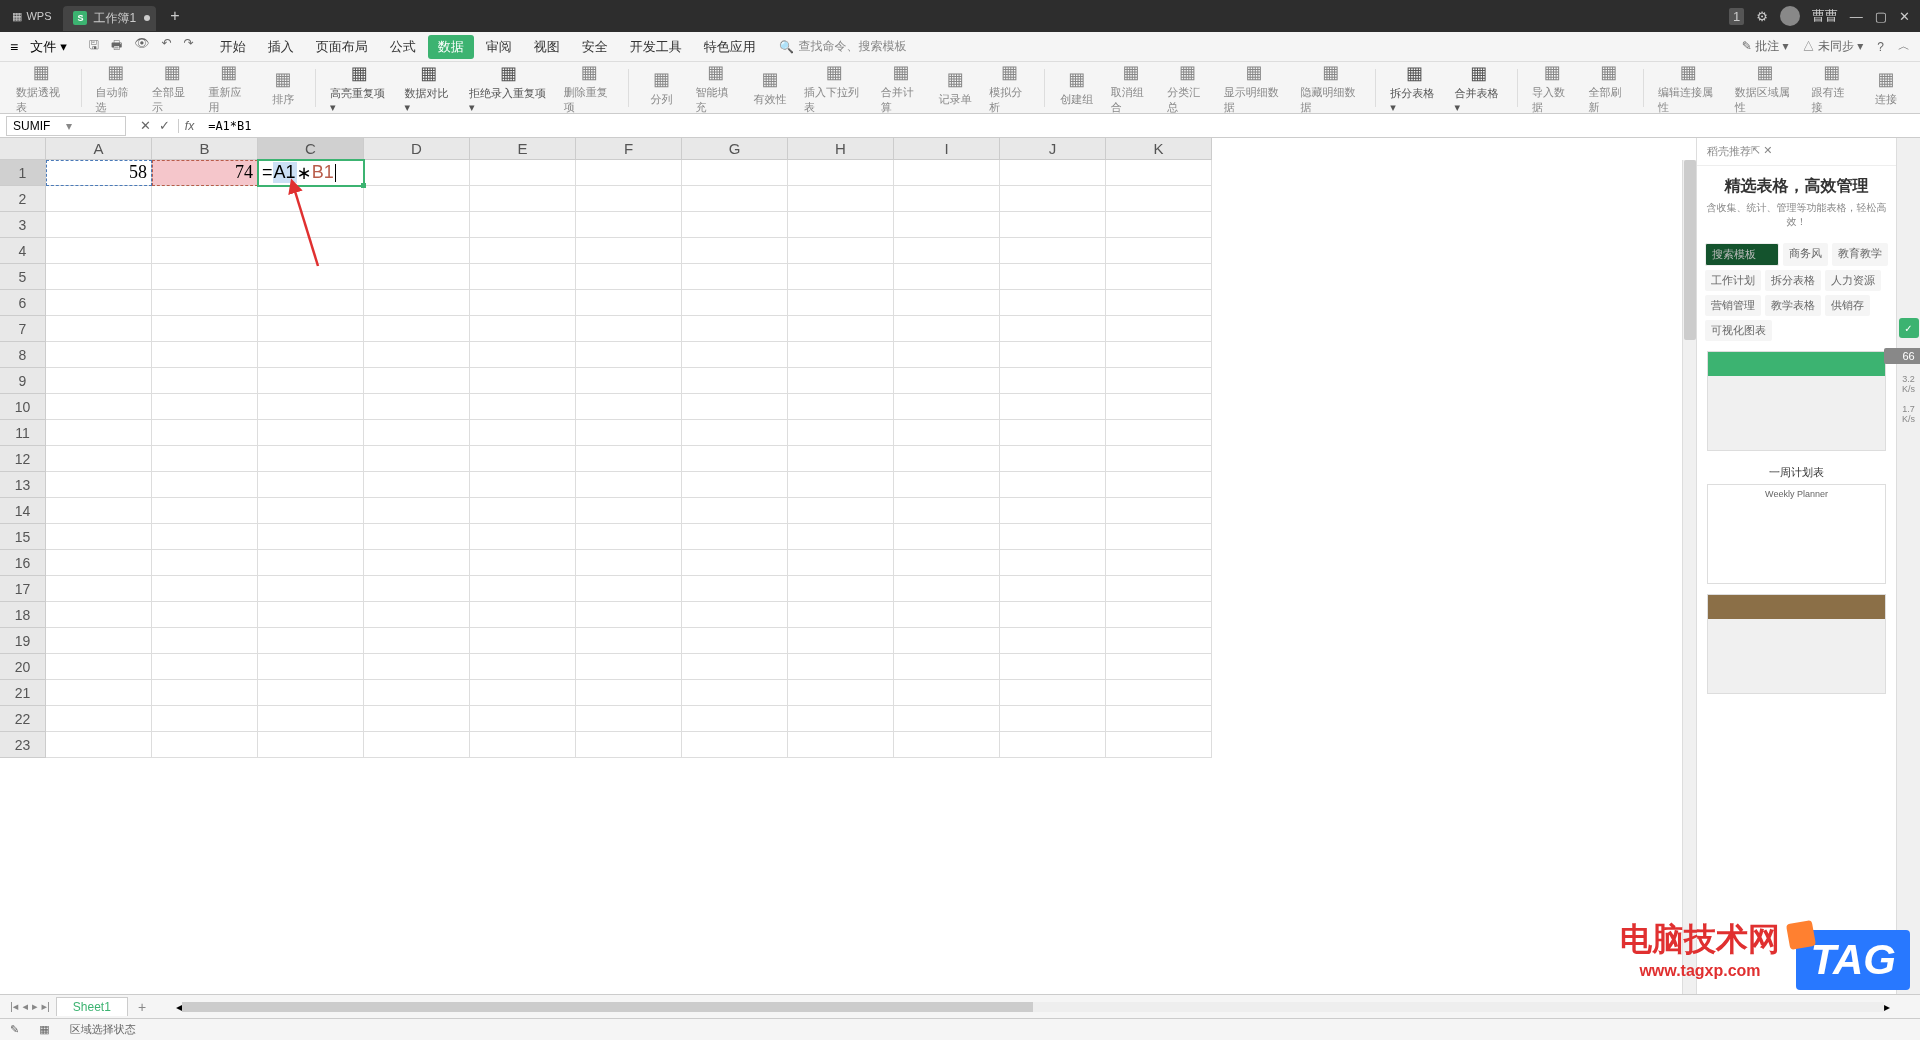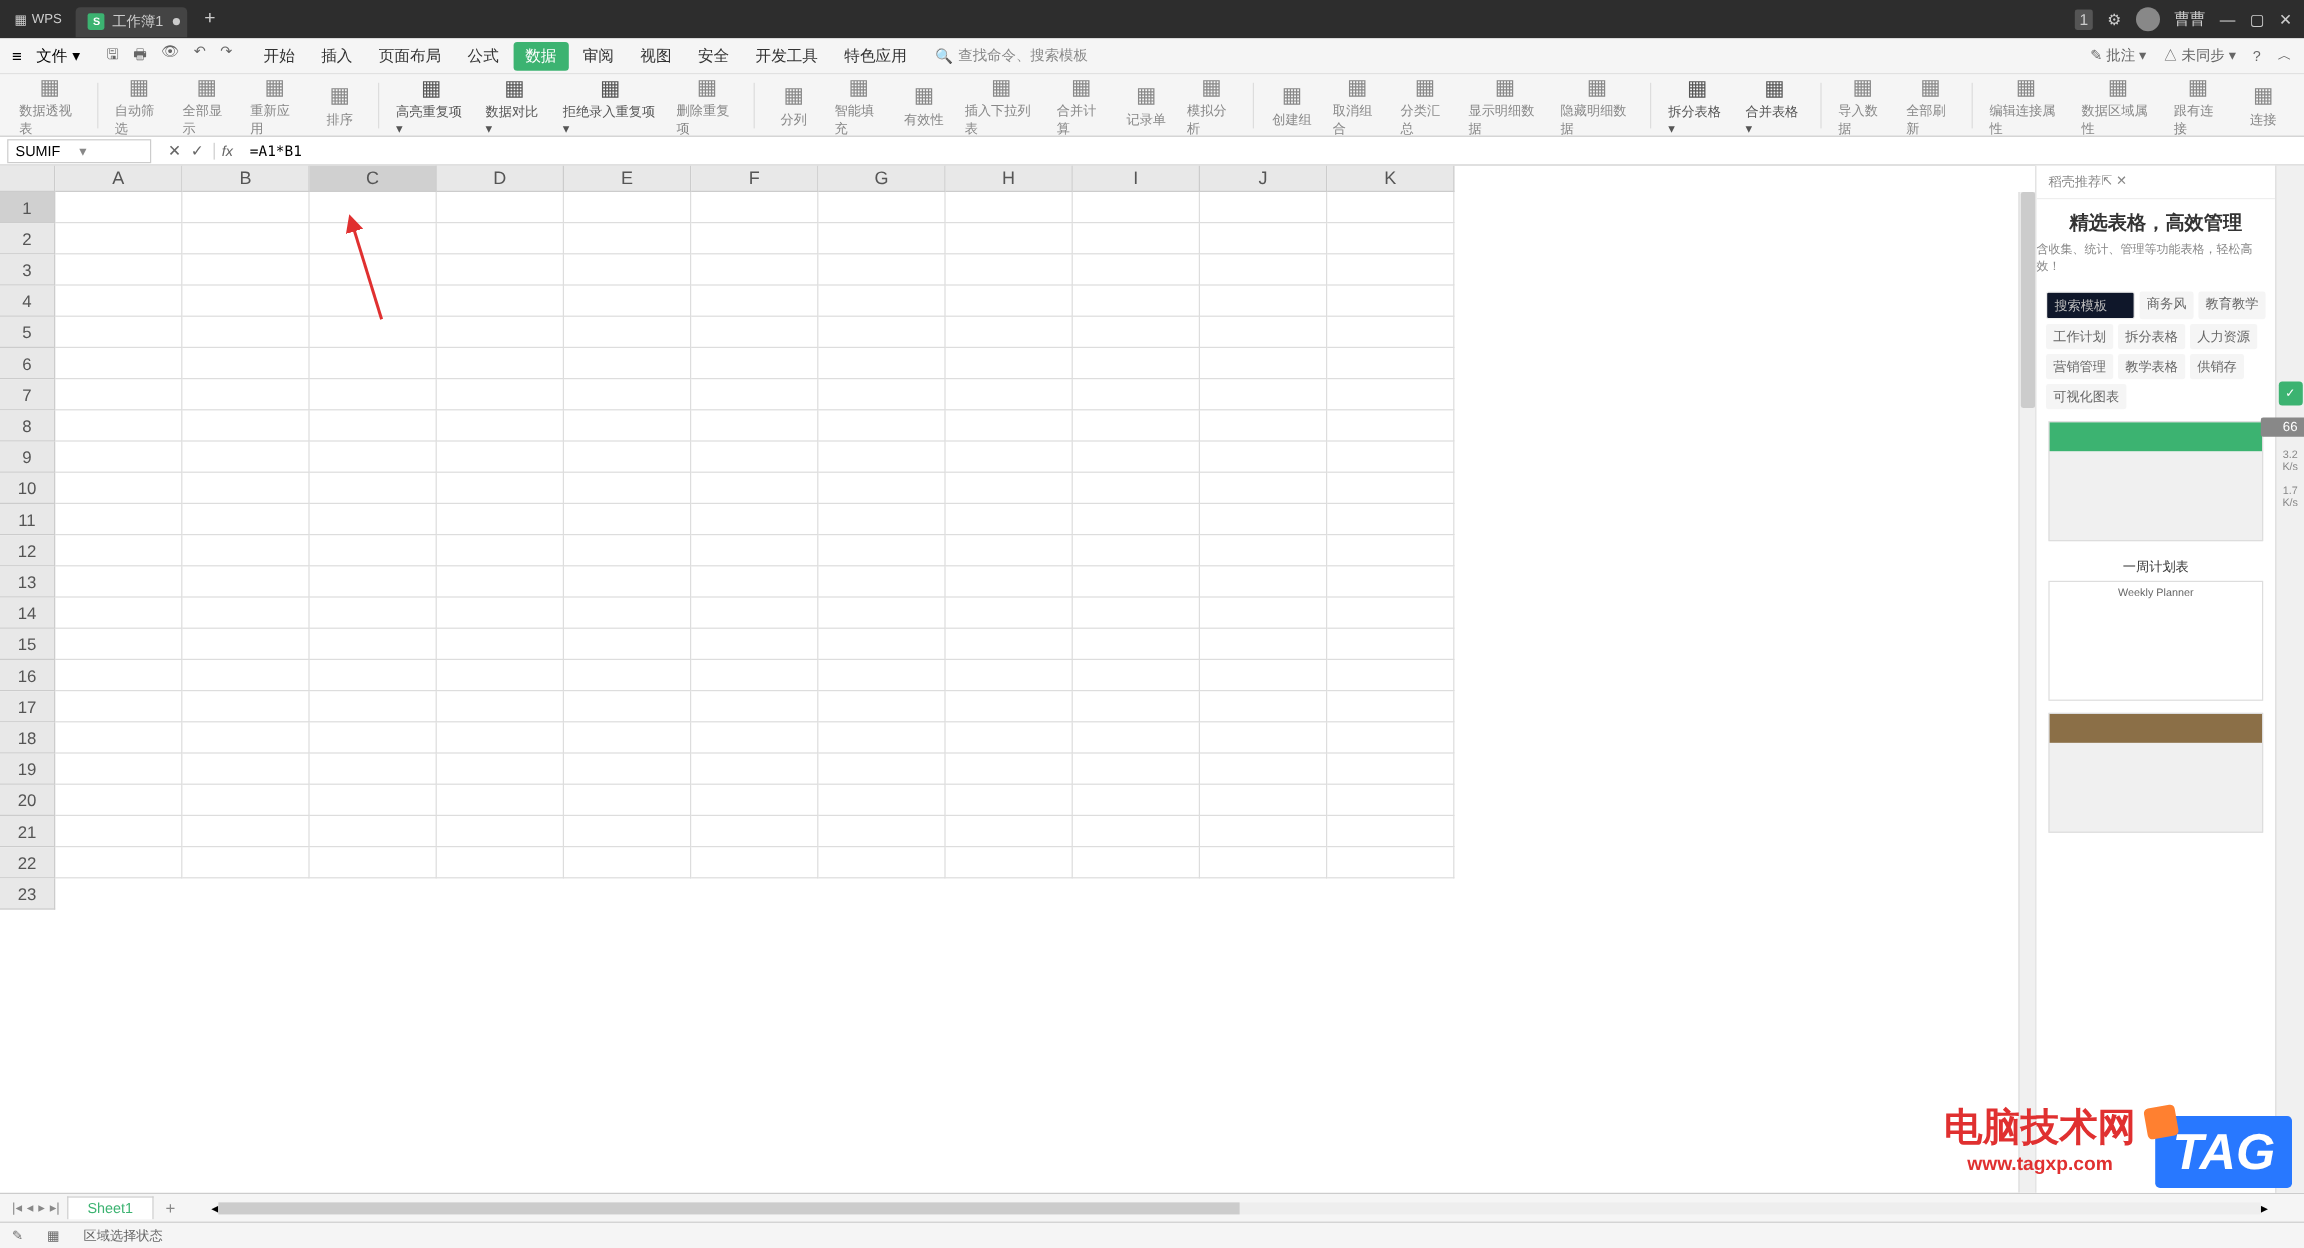--- a/index.html
+++ b/index.html
@@ -69,24 +69,24 @@
 
 .arrow-annotation { position:absolute; top: 38px; left: 244px; pointer-events:none; }
 .arrow-annotation svg { overflow: visible; }
 
 .vscroll { position:absolute; top:22px; right:0; width:14px; bottom:0; background:#f0f0f0; border-left:1px solid #ddd; }
 .vscroll .thumb { position:absolute; top:0; left:1px; width:12px; height:180px; background:#ccc; border-radius:2px; }
 
 .right-panel { width: 200px; border-left: 1px solid #ddd; background: #fff; display:flex; flex-direction:column; }
 .right-panel .panel-header { padding: 6px 10px; font-size: 11px; color:#888; display:flex; border-bottom:1px solid #eee; }
 .right-panel .panel-title { font-size: 16px; font-weight: bold; text-align: center; padding: 10px 8px 4px; color:#333; }
-.right-panel .panel-sub { font-size: 10px; color:#888; padding-bottom: 10px; }
+.right-panel .panel-sub { font-size: 10px; color:#888; text-align:center; padding-bottom: 10px; }
 .right-panel .filter-tabs { display:flex; flex-wrap:wrap; padding: 4px 8px; gap:4px; }
 .right-panel .filter-tabs span { padding: 3px 6px; font-size:11px; color:#666; background:#f5f5f5; border-radius:2px; }
-.right-panel .filter-tabs span.search { flex:1; color:#bbb; background:#0f172a; border:1px solid #eee; }
+.right-panel .filter-tabs span.search { flex:1; color:#bbb; background:#14532d; border:1px solid #eee; }
 .right-panel .templates { flex:1; overflow-y:auto; padding: 6px 10px; }
 .right-panel .tpl { margin-bottom: 10px; }
 .right-panel .tpl-img { width:100%; height:100px; background:#f0f0f0; border:1px solid #ddd; display:flex; flex-direction:column; }
 .right-panel .tpl-img.green .thdr { height:24px; background:#3cb371; }
 .right-panel .tpl-img.dark { flex-direction:row; }
 .right-panel .tpl-img.dark .side { width:30%; background:#333; }
 .right-panel .tpl-img.dark .main { flex:1; background:#e8f5e8; }
 .right-panel .tpl-img.planner { background:#fff; padding:4px; }
 .right-panel .tpl-img.brown .thdr { height:24px; background:#8b6f47; }
 .right-panel .tpl-title { font-size:11px; text-align:center; padding:4px 0; color:#333; }
@@ -350,20 +350,39 @@
           <div class="row-h">17</div>
           <div class="row-h">18</div>
           <div class="row-h">19</div>
           <div class="row-h">20</div>
           <div class="row-h">21</div>
           <div class="row-h">22</div>
           <div class="row-h">23</div>
         </div>
       <div class="cells-area" id="cells">
           <div class="cell-row">
+            <div class="cell cell-a1">58</div>
+            <div class="cell cell-b1">74</div>
+            <div class="cell cell-c1 left">
+              <span>=</span>
+              <span class="ref-a">A1</span>
+              <span> ∗ </span>
+              <span class="ref-b">B1</span>
+              <span class="cell-c1-cursor"></span>
+            </div>
+            <div class="cell"></div>
+            <div class="cell"></div>
+            <div class="cell"></div>
+            <div class="cell"></div>
+            <div class="cell"></div>
+            <div class="cell"></div>
+            <div class="cell"></div>
+            <div class="cell"></div>
+          </div>
+          <div class="cell-row">
             <div class="cell"></div>
             <div class="cell"></div>
             <div class="cell"></div>
             <div class="cell"></div>
             <div class="cell"></div>
             <div class="cell"></div>
             <div class="cell"></div>
             <div class="cell"></div>
             <div class="cell"></div>
             <div class="cell"></div>

